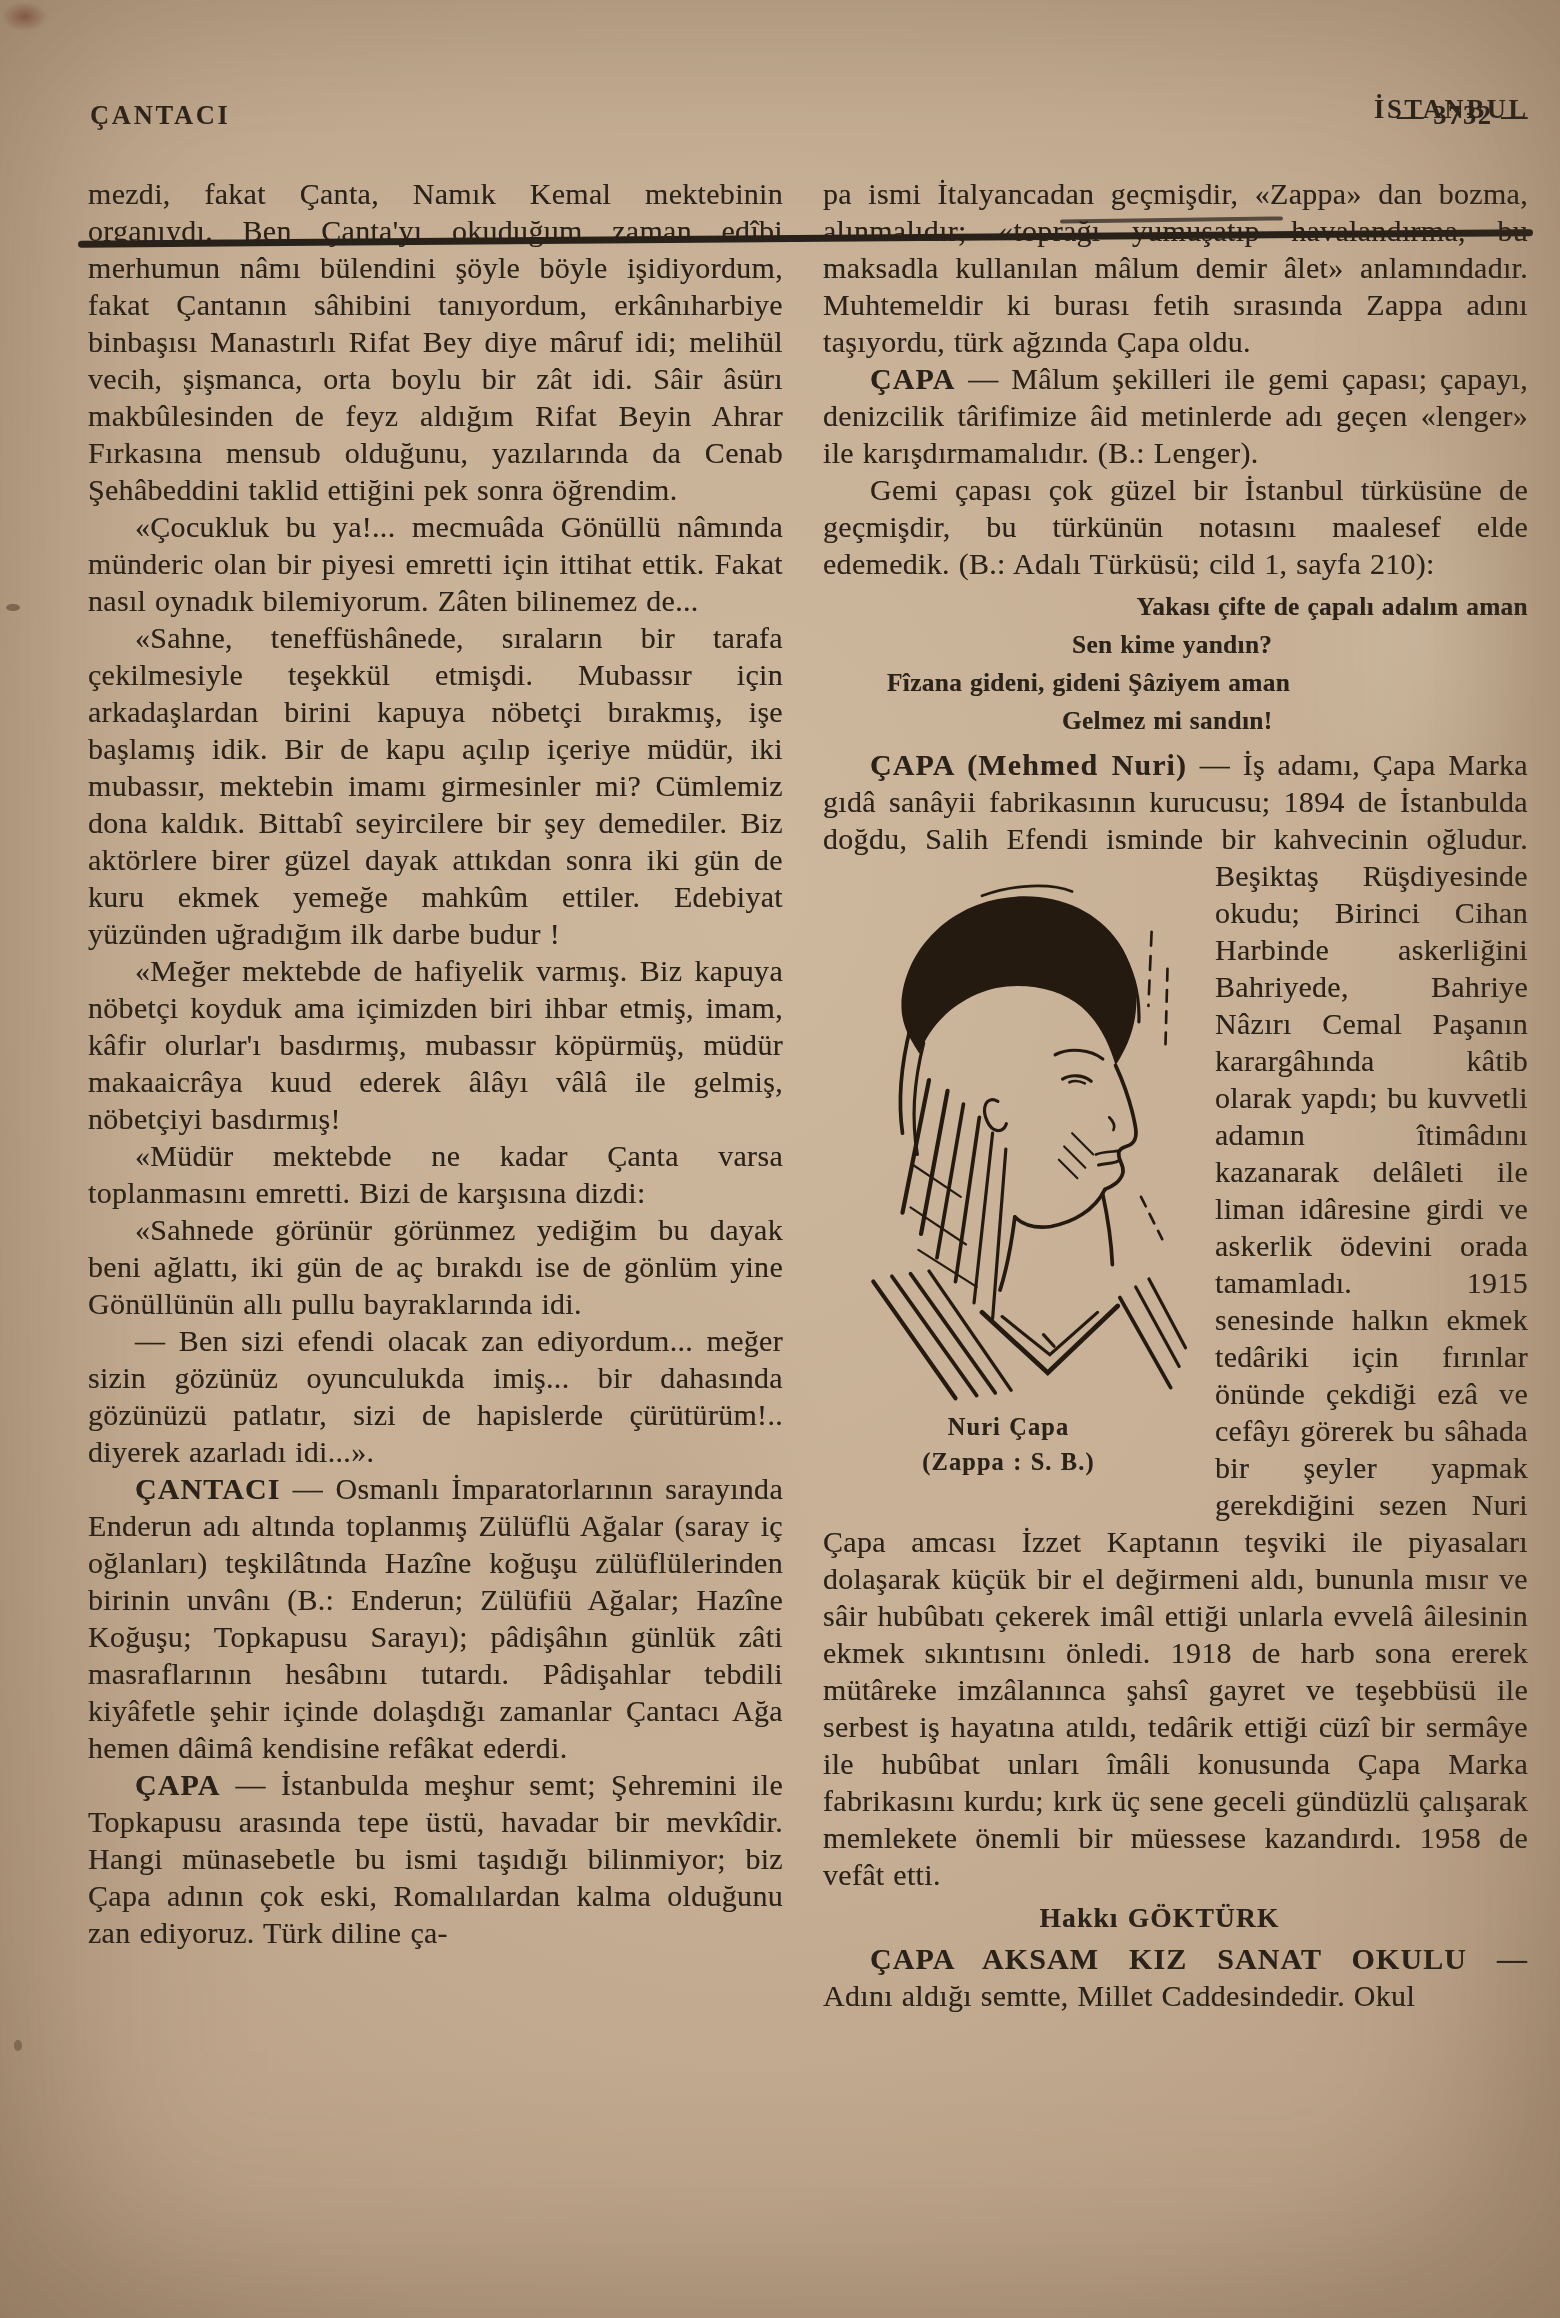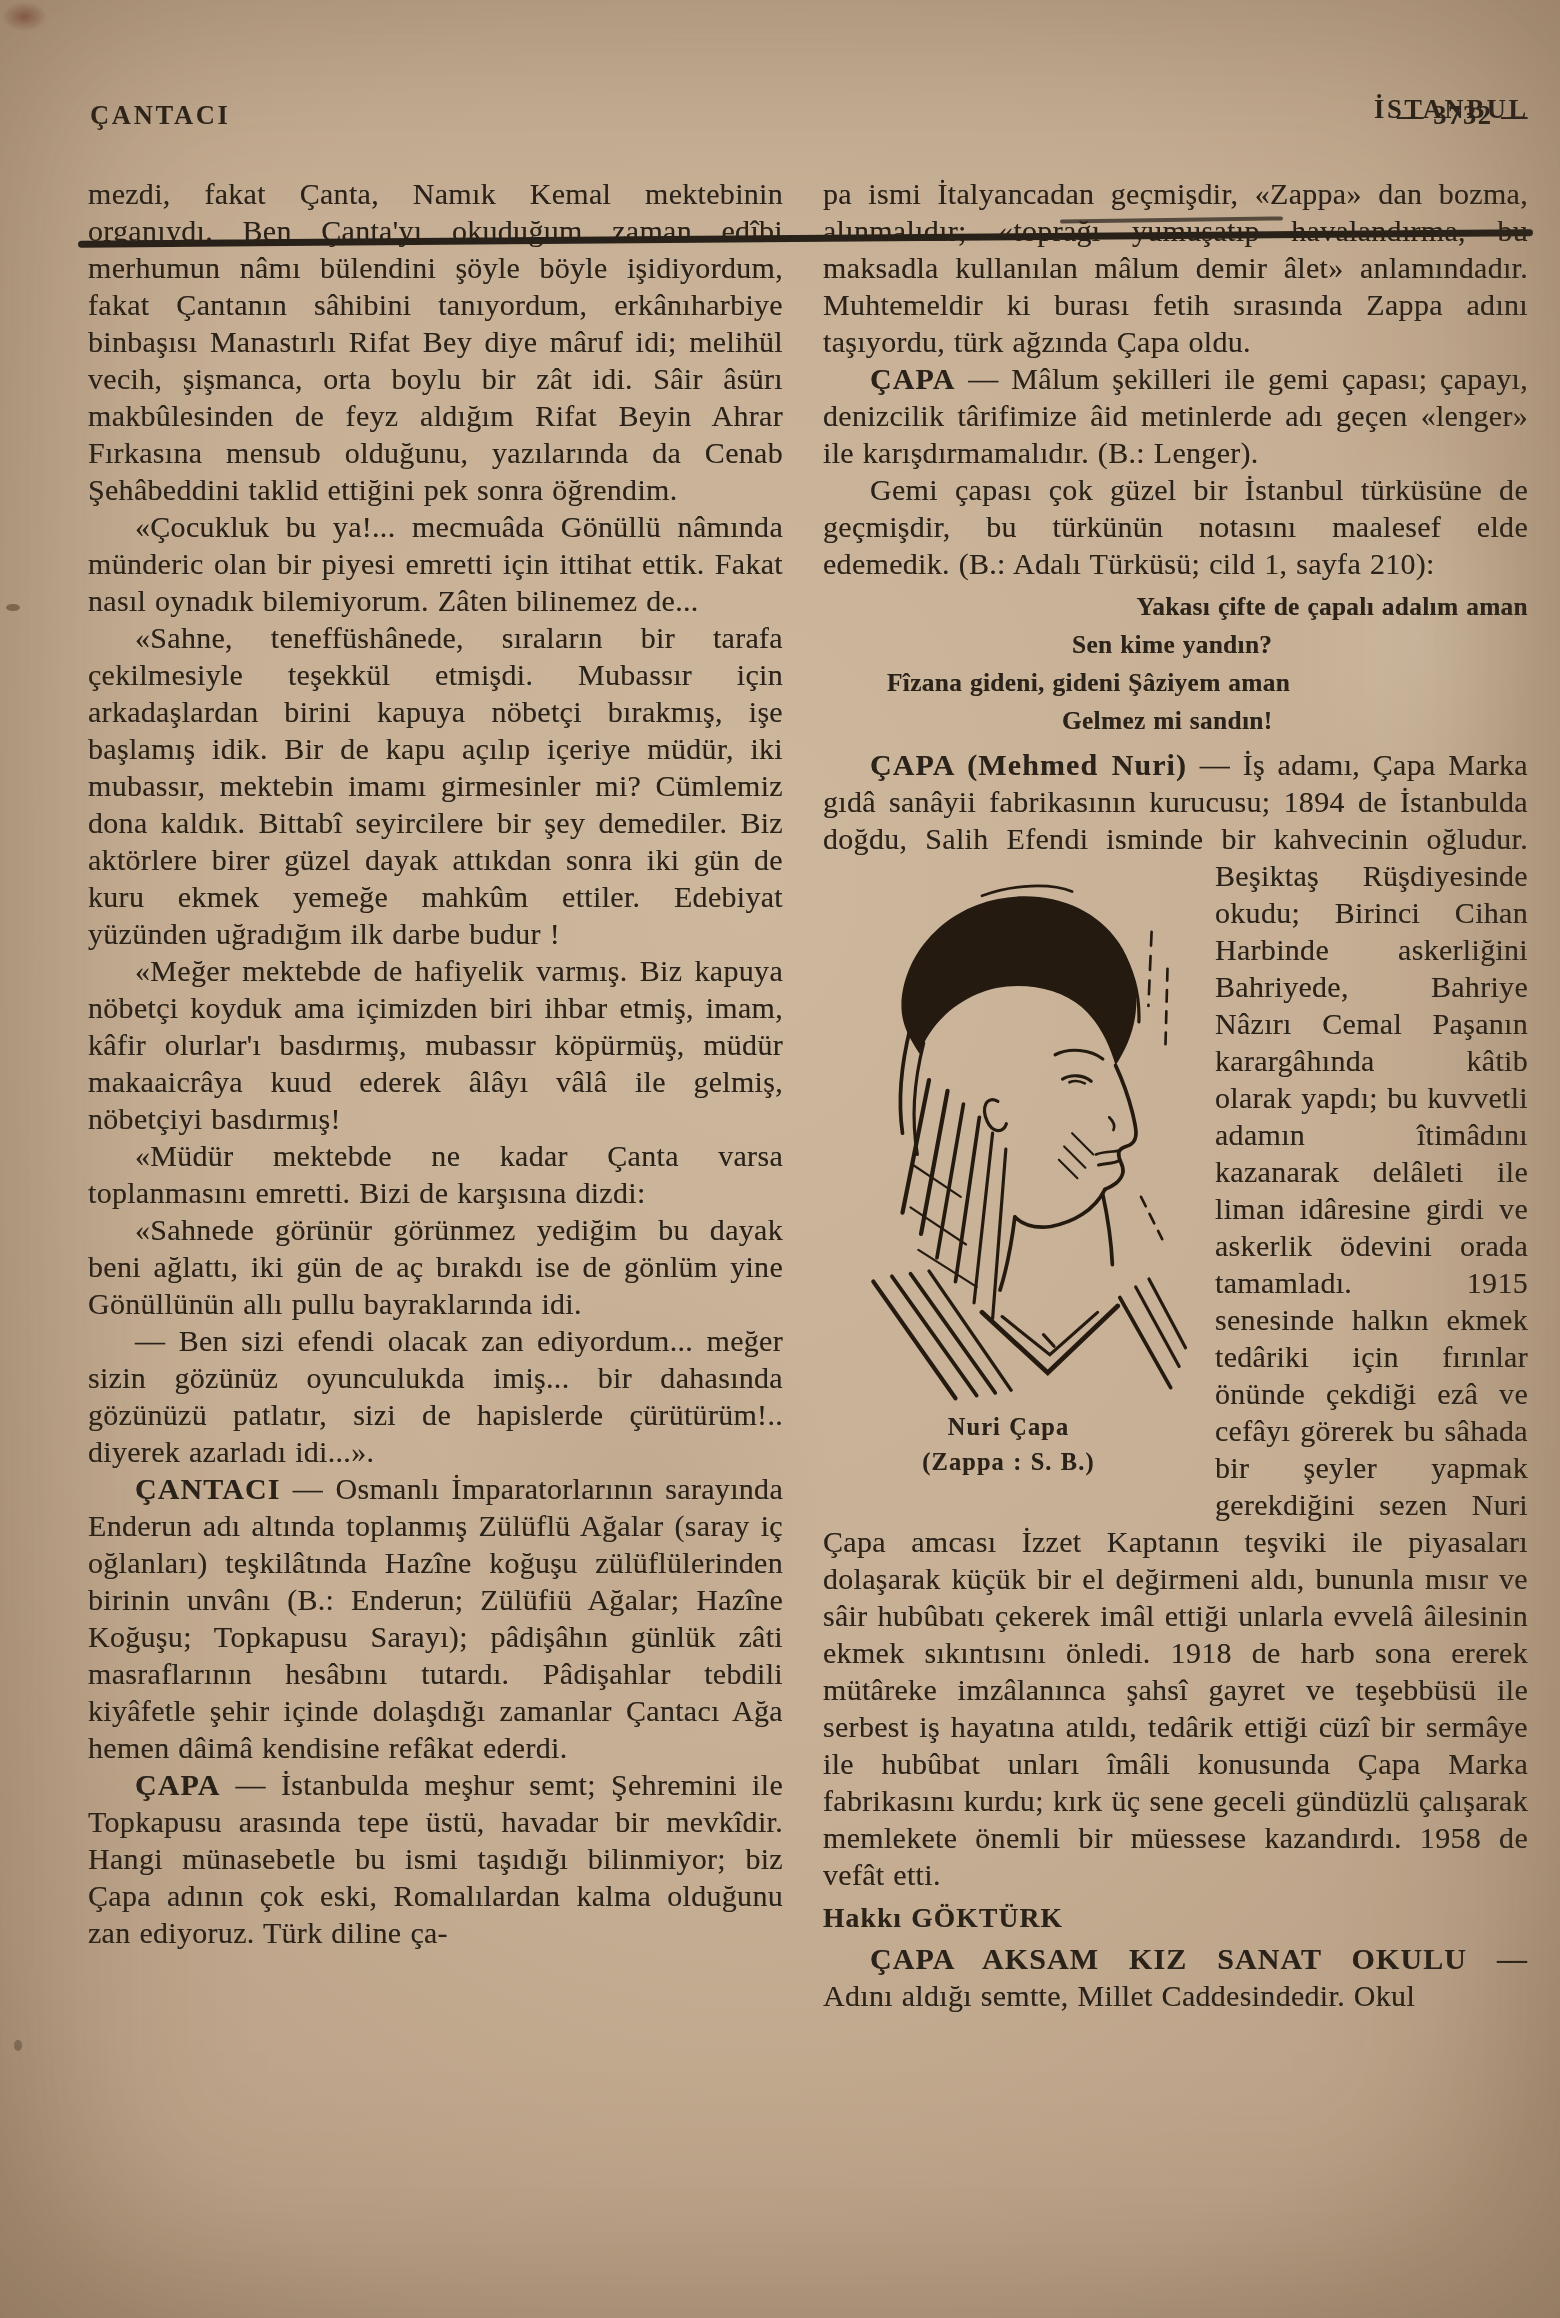--- a/index.html
+++ b/index.html
@@ -49,21 +49,21 @@
   .v0{padding-left:90px;text-align:right;}
   .v1{padding-left:249px;}
   .v2{padding-left:64px;}
   .v3{padding-left:239px;}
 
   .figure{float:left;width:371px;margin:11.7px 21px 6.4px 0;display:block;}
   .figure svg{display:block;}
   .fig-cap{display:block;text-align:center;font-weight:bold;
     font-size:24.4px;line-height:35px;letter-spacing:1.1px;text-indent:0;}
 
-  .signature{text-align:left;font-weight:bold;font-size:27.6px;
+  .signature{text-align:center;font-weight:bold;font-size:27.6px;
     margin:6.4px 32px 4.2px 0 !important;text-indent:0 !important;letter-spacing:1.1px;}
   .okul-lead{font-weight:bold;text-align:justify;text-align-last:justify;
     text-indent:0 !important;padding-left:47px;letter-spacing:1.6px;}
 </style>
 </head>
 <body>
 
 <div class="stain corner-mark"></div>
 <div class="stain stain-light"></div>
 <div class="stain stain-dark"></div>

